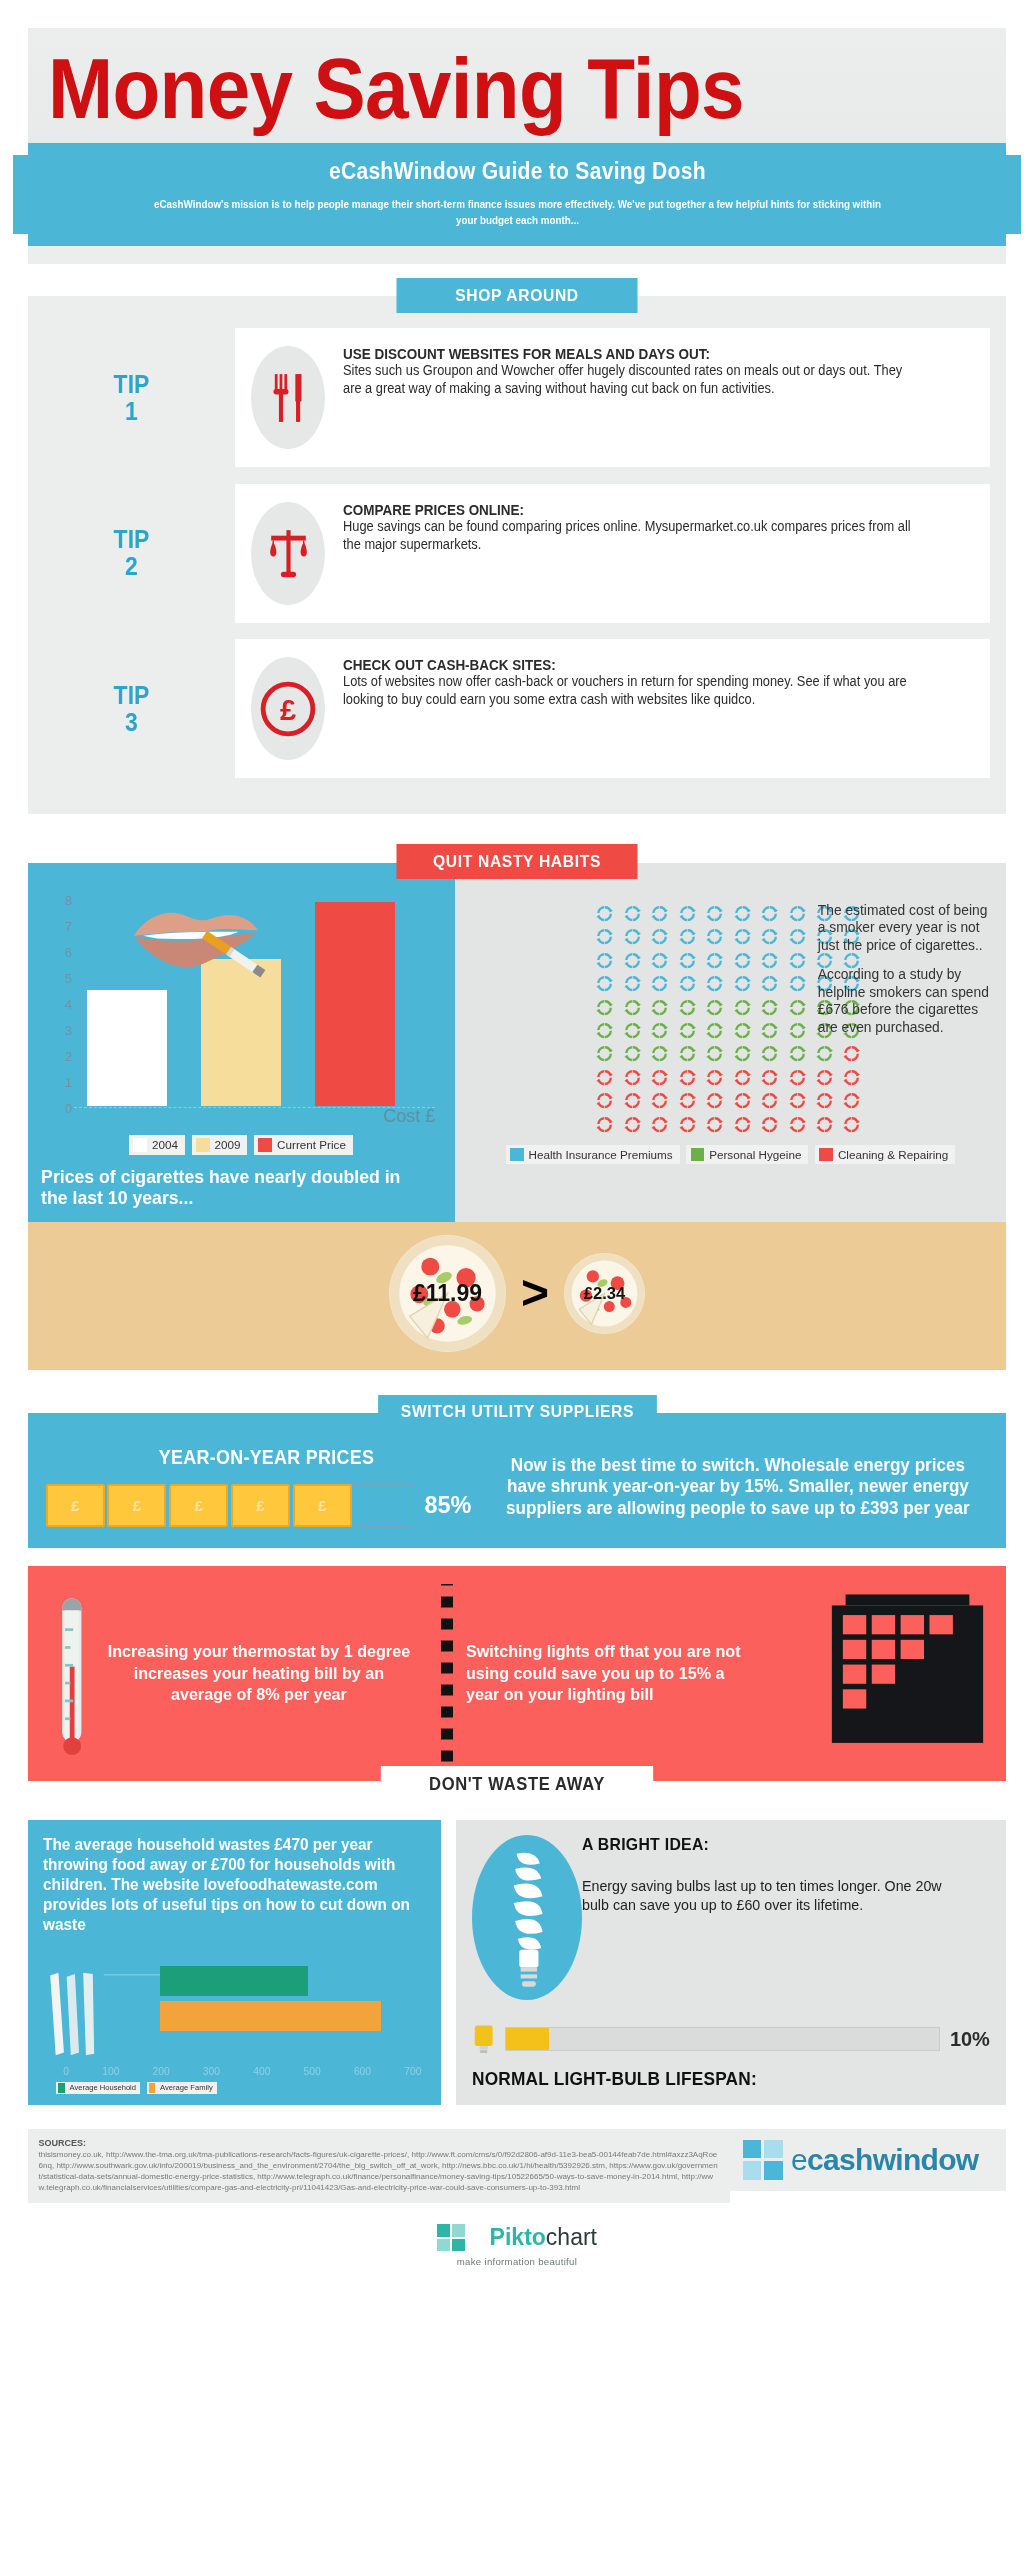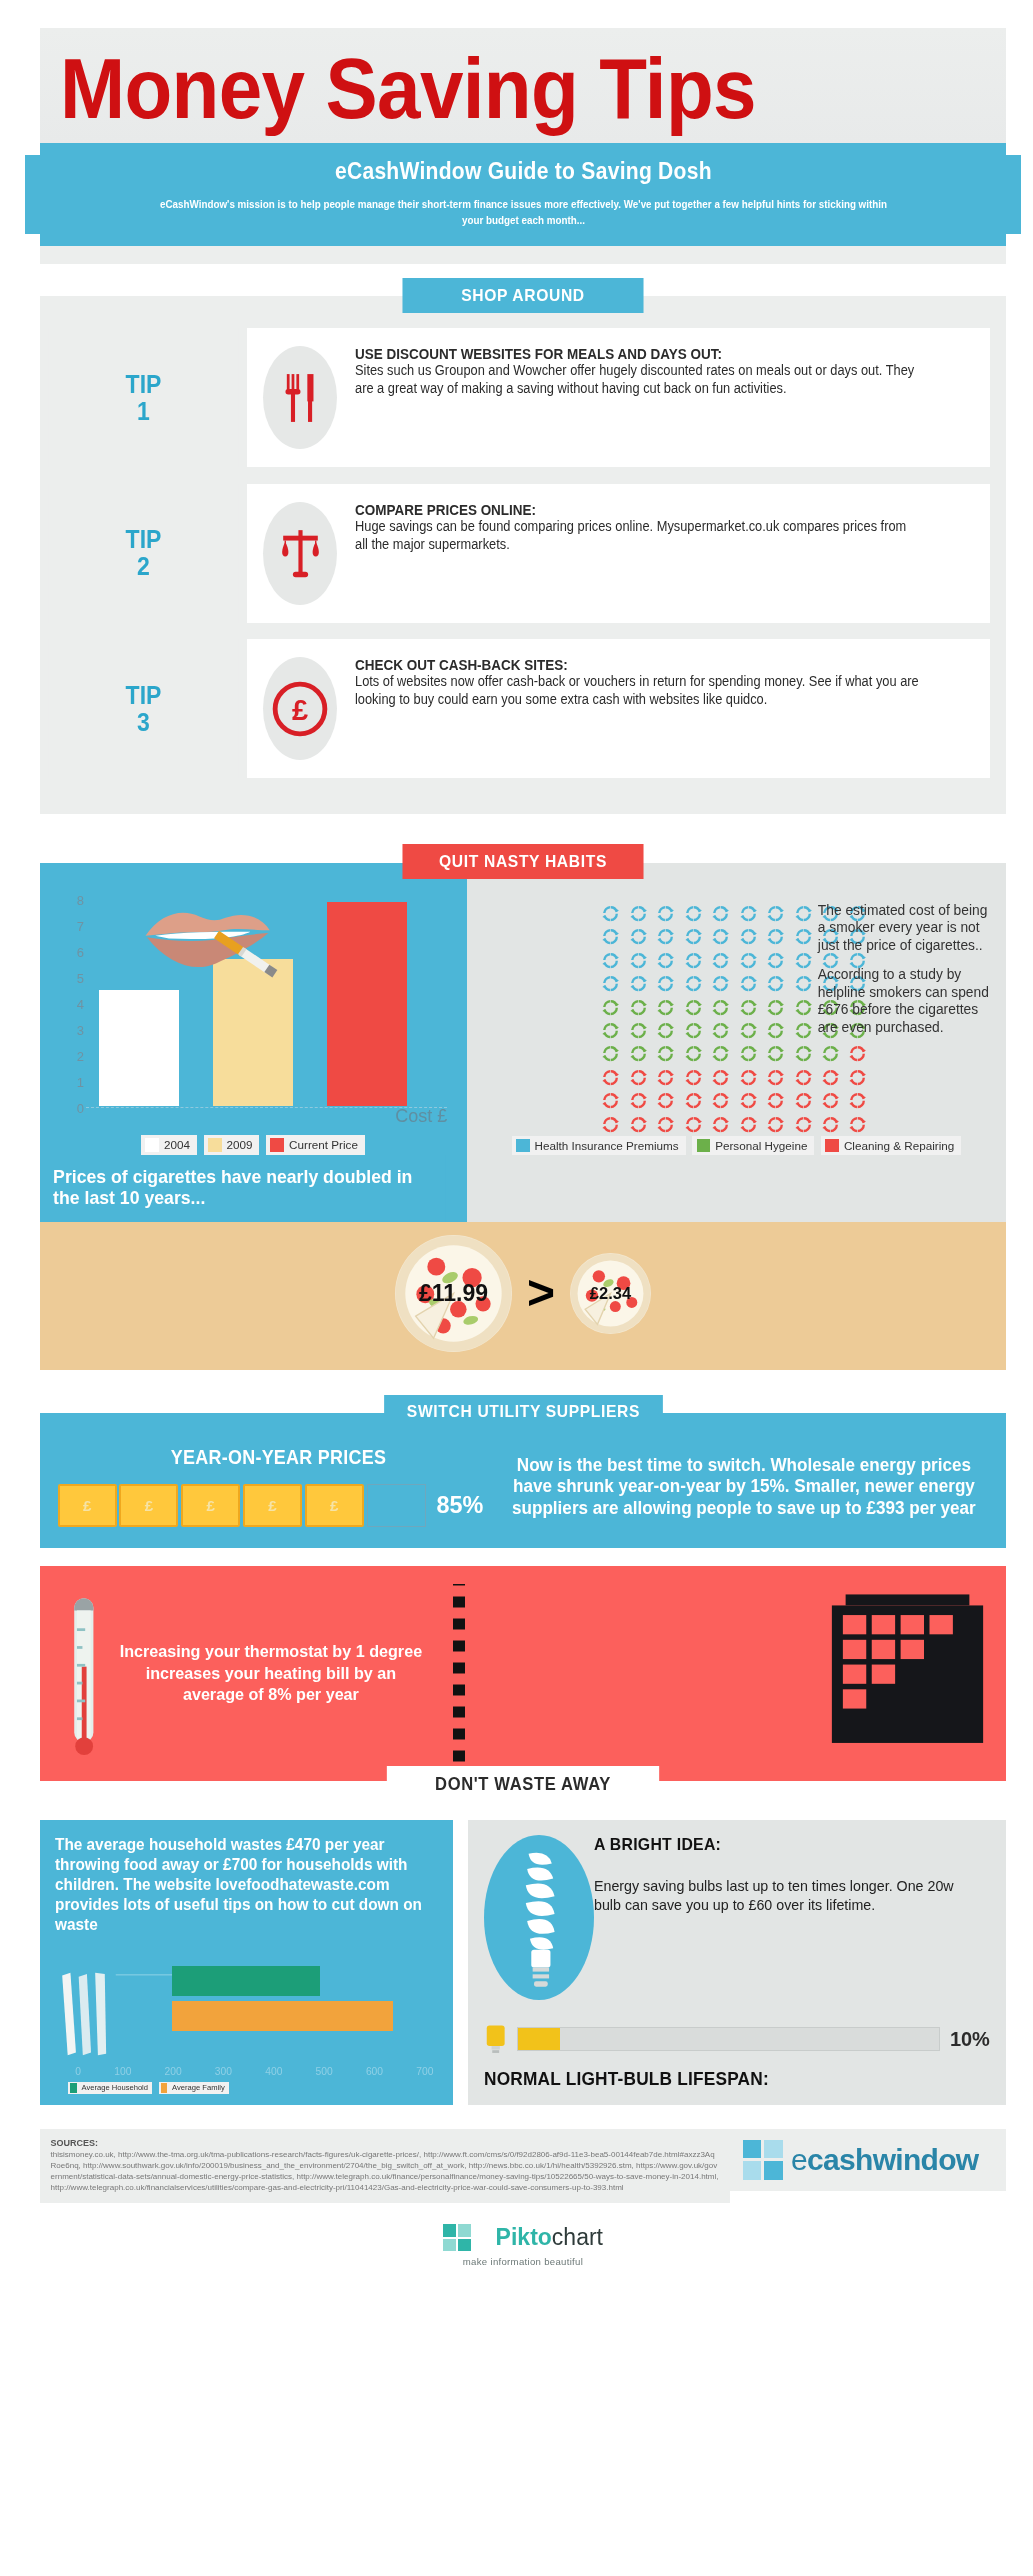--- a/index.html
+++ b/index.html
@@ -2,21 +2,21 @@
 <html style="font-size:11px"><head>
 <meta charset="utf-8">
 <style>
   * { box-sizing: border-box; margin: 0; padding: 0; }
   body {
     width: 1034px;
     background: #ffffff;
     font-family: "Liberation Sans", sans-serif;
     color: #333;
   }
-  .page { width: 1034px; position: relative; padding-left: 12px; }
+  .page { width: 1034px; position: relative; }
 
   
   .hero {
     margin: 27.6px 27.6px 0 27.6px;
     background: linear-gradient(180deg,#eceeed 0%,#e8eaea 100%);
     padding: 18px 20.7px 12.4px 20.7px;
   }
   .hero-title {
     font-family: "Liberation Sans Narrow","Liberation Sans", sans-serif;
     font-size: 85px;
@@ -95,21 +95,21 @@
   .bc-bar { width:80px; }
   .bc-xlabel { position:absolute; left:0; right:0; bottom:0; text-align:right; color:#5f8fa2; font-size:18px; }
   .lips { position:absolute; left:77px; top:-2.8px; width:138px; height:90px; z-index:3; }
   .legend-row { display:flex; justify-content:center; gap:6.9px; margin-top:8.3px; flex-wrap:wrap; }
   .lg-item { background:#f1f1f1; display:flex; align-items:center; gap:4.8px; padding:2.8px 6.9px 2.8px 4.1px; font-size:11.7px; color:#333; }
   .lg-sw { width:13.8px; height:13.8px; display:inline-block; }
   .chart-caption { background:#4cb6d7; color:#fff; font-weight:bold; font-size:18.6px; line-height:1.15; padding:11px 13.8px 13.8px 13.8px; transform:scaleX(.95); transform-origin:left; }
 
   .dotgrid { display:grid; grid-template-columns:repeat(10,23.4px); gap:4.1px; justify-content:center; margin:4.1px auto 0 auto; }
   .dot { width:19.3px; height:19.3px; }
-  .dot-legend { margin-top:2px; }
+  .dot-legend { margin-top:11px; }
   .dot-text { width:179px; position:absolute; right:9.6px; top:39px; font-size:13.8px; line-height:1.26; color:#333; }
 
   
   .takeaway { margin: 0 27.6px; background:#edcb97; display:flex; align-items:center; padding: 12.4px 18px 18px 18px; }
   .ta-left { width:455px; }
   .ta-pill { background:#fff; color:#edc389; font-weight:bold; font-size:21.4px; text-align:center; padding:6.9px 0; margin:0 27.6px 9.6px 27.6px; transform:scaleX(.95); }
   .ta-text { text-align:center; font-size:21.4px; line-height:1.14; color:#111; font-weight:normal; transform:scaleX(.95); }
   .ta-right { flex:1; display:flex; align-items:center; justify-content:center; gap:15px; }
   .pizza { position:relative; border-radius:50%; background:#f3e7cf; display:flex; align-items:center; justify-content:center; }
   .pizza .price { font-weight:bold; color:#111; position:relative; z-index:3; }
@@ -929,20 +929,23 @@
             <rect x="16" y="142" width="8" height="4"></rect>
           <rect x="16" y="168" width="12" height="4"></rect>
             <rect x="16" y="194" width="8" height="4"></rect>
         </g>
       </svg>
     </div>
     <div class="en-col1">
       <div class="en-text">Increasing your thermostat by 1 degree increases your heating bill by an average of 8% per year</div>
     </div>
     <div class="en-divider"></div>
+    <div class="en-col2">
+      <div class="en-text">Switching lights off that you are not using could save you up to 15% a year on your lighting bill</div>
+    </div>
     <div class="windows">
       <svg width="165" height="159" viewBox="0 0 240 230" aria-hidden="true">
         <rect x="30" y="0" width="180" height="16" fill="#15161a"></rect>
         <rect x="10" y="16" width="220" height="200" fill="#15161a"></rect>
         <g fill="#fc605c">
           <rect x="26" y="30" width="34" height="28"></rect>
             <rect x="68" y="30" width="34" height="28"></rect>
           <rect x="110" y="30" width="34" height="28"></rect>
             <rect x="152" y="30" width="34" height="28"></rect>
           <rect x="26" y="66" width="34" height="28"></rect>

